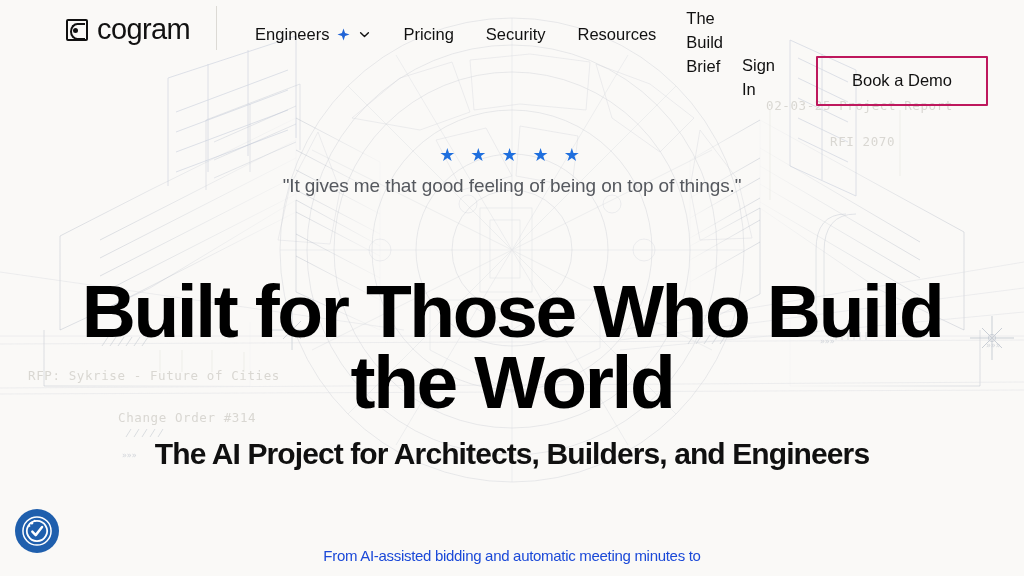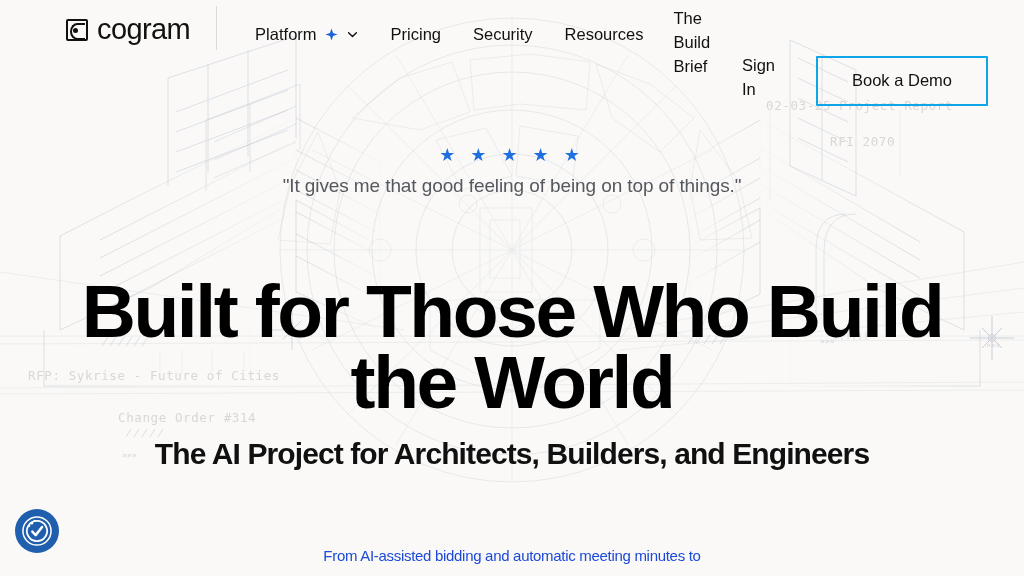--- a/index.html
+++ b/index.html
@@ -149,21 +149,21 @@
     line-height: 1.45;
     max-width: 42px;
     padding: 0 10px;
     cursor: pointer;
     margin-top: 0;
   }
   .demo-button {
     margin-left: 30px;
     width: 172px;
     min-height: 50px;
-    border: 2px solid #0ea5e9;
+    border: 2px solid #be185d;
     background: transparent;
     color: #111;
     font-family: "Liberation Sans", sans-serif;
     font-size: 16.5px;
     line-height: 1.45;
     text-align: center;
     padding: 4px 10px;
     cursor: pointer;
     border-radius: 1px;
     margin-top: 2px;
@@ -454,21 +454,21 @@
   <a class="logo-block">
     <span class="logo-mark"></span>
     <span class="logo-word">cogram</span>
   </a>
 
   <div class="nav-divider"></div>
 
   <nav class="nav-links">
 
     <div class="nav-item has-menu">
-      <span>Platform</span>
+      <span>Engineers</span>
       <svg class="sparkle-icon" width="13" height="13" viewBox="0 0 16 16">
         <path d="M8 0.6 L9.9 6.1 L15.4 8 L9.9 9.9 L8 15.4 L6.1 9.9 L0.6 8 L6.1 6.1 Z" fill="#1f63d6"></path>
       </svg>
       <svg class="chevron-icon" width="13" height="13" viewBox="0 0 16 16">
         <path d="M3.2 5.8 L8 10.6 L12.8 5.8" stroke="#111" stroke-width="1.7" fill="none" stroke-linecap="round" stroke-linejoin="round"></path>
       </svg>
     </div>
 
     <div class="nav-item">
       <span>Pricing</span>

